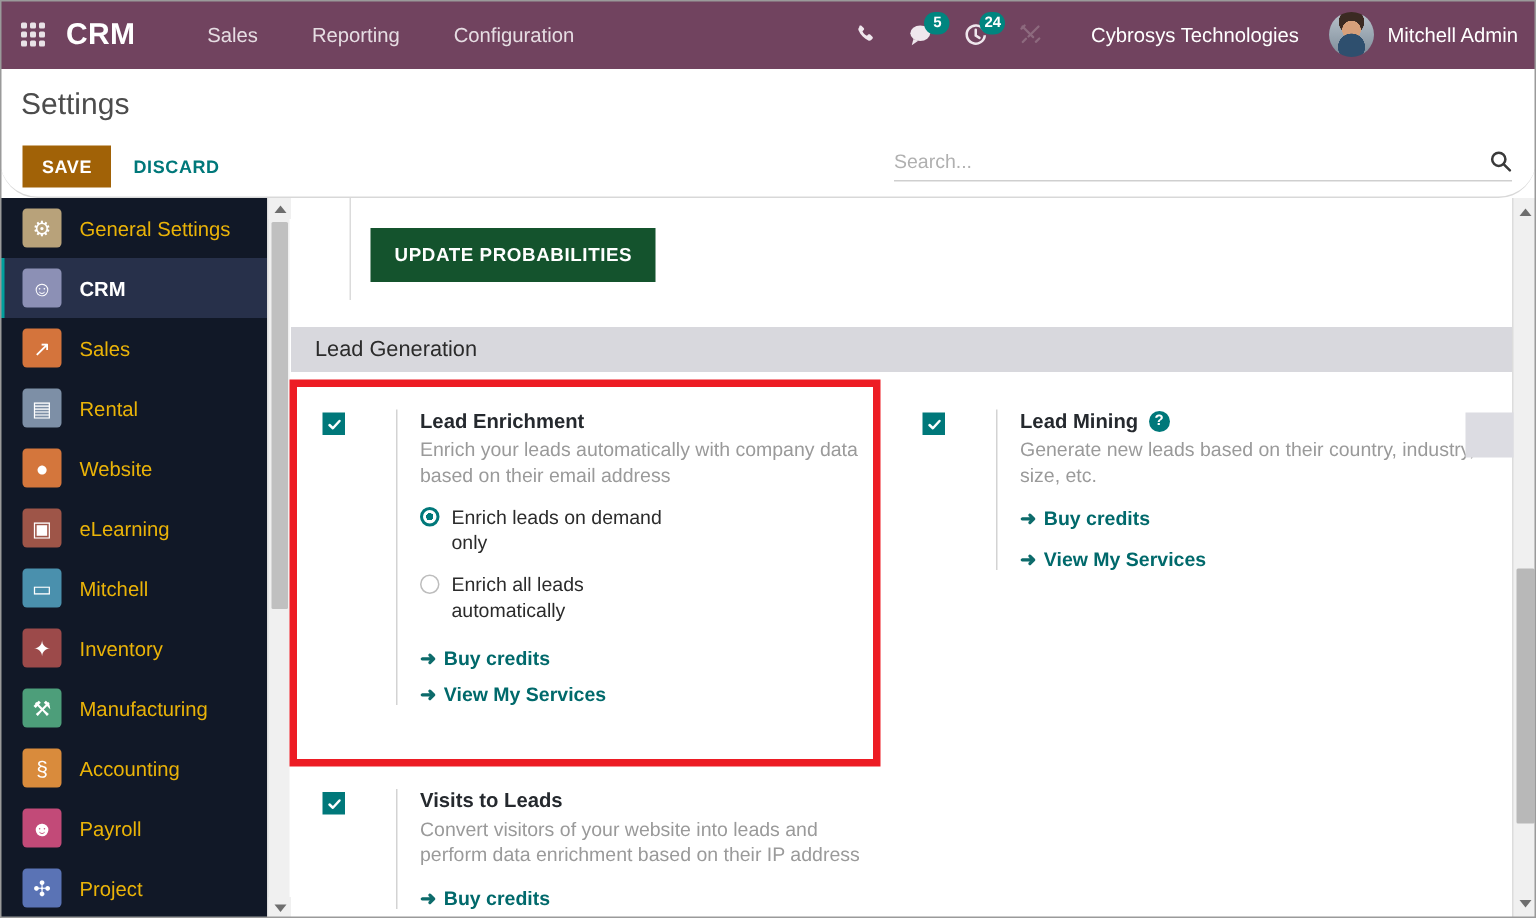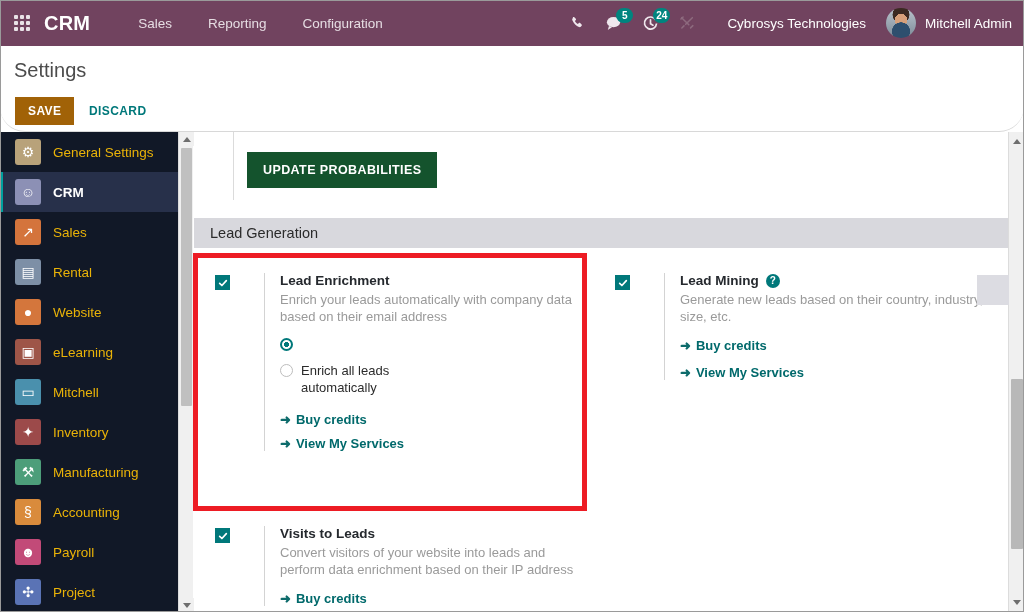--- a/index.html
+++ b/index.html
@@ -242,20 +242,29 @@
     <div class="company">Cybrosys Technologies</div>
     <div class="avatar"></div>
     <div class="username">Mitchell Admin</div>
   </div>
 </div>
 
 <div class="control-panel">
   <div class="page-title">Settings</div>
   <button class="btn-save">SAVE</button>
   <button class="btn-discard">DISCARD</button>
+  <div class="searchbox">
+    <input class="search-input" type="text" placeholder="Search..." style="">
+    <span class="search-icon">
+      <svg width="15" height="15" viewBox="0 0 16 16" fill="none" stroke="currentColor" stroke-width="1.8">
+        <circle cx="6.6" cy="6.6" r="4.7"></circle>
+          <path d="M10.2 10.2 L14.5 14.5" stroke-linecap="round"></path>
+      </svg>
+    </span>
+  </div>
 </div>
 
 <div class="sidebar">
     <div class="side-item">
       <span class="side-ico" style="background: rgb(184, 162, 122);">⚙</span>
       <span class="side-label">General Settings</span>
     </div>
     <div class="side-item active">
       <span class="side-ico" style="background: rgb(140, 144, 181);">☺</span>
       <span class="side-label">CRM</span>
@@ -325,20 +334,24 @@
         </svg>
       </div>
       <div class="setting-body">
         <div class="s-title">
           <span>Lead Enrichment</span>
         </div>
         <div class="s-desc">Enrich your leads automatically with company data based on their email address</div>
 
         <div class="radio-row">
           <span class="radio on"></span>
+          <span class="radio-label">
+            <span>Enrich leads on demand</span><br>
+            <span>only</span>
+          </span>
         </div>
         <div class="radio-row">
           <span class="radio"></span>
           <span class="radio-label">
             <span>Enrich all leads</span><br>
             <span>automatically</span>
           </span>
         </div>
 
         <div class="link-row" style="margin-top:16px;">

